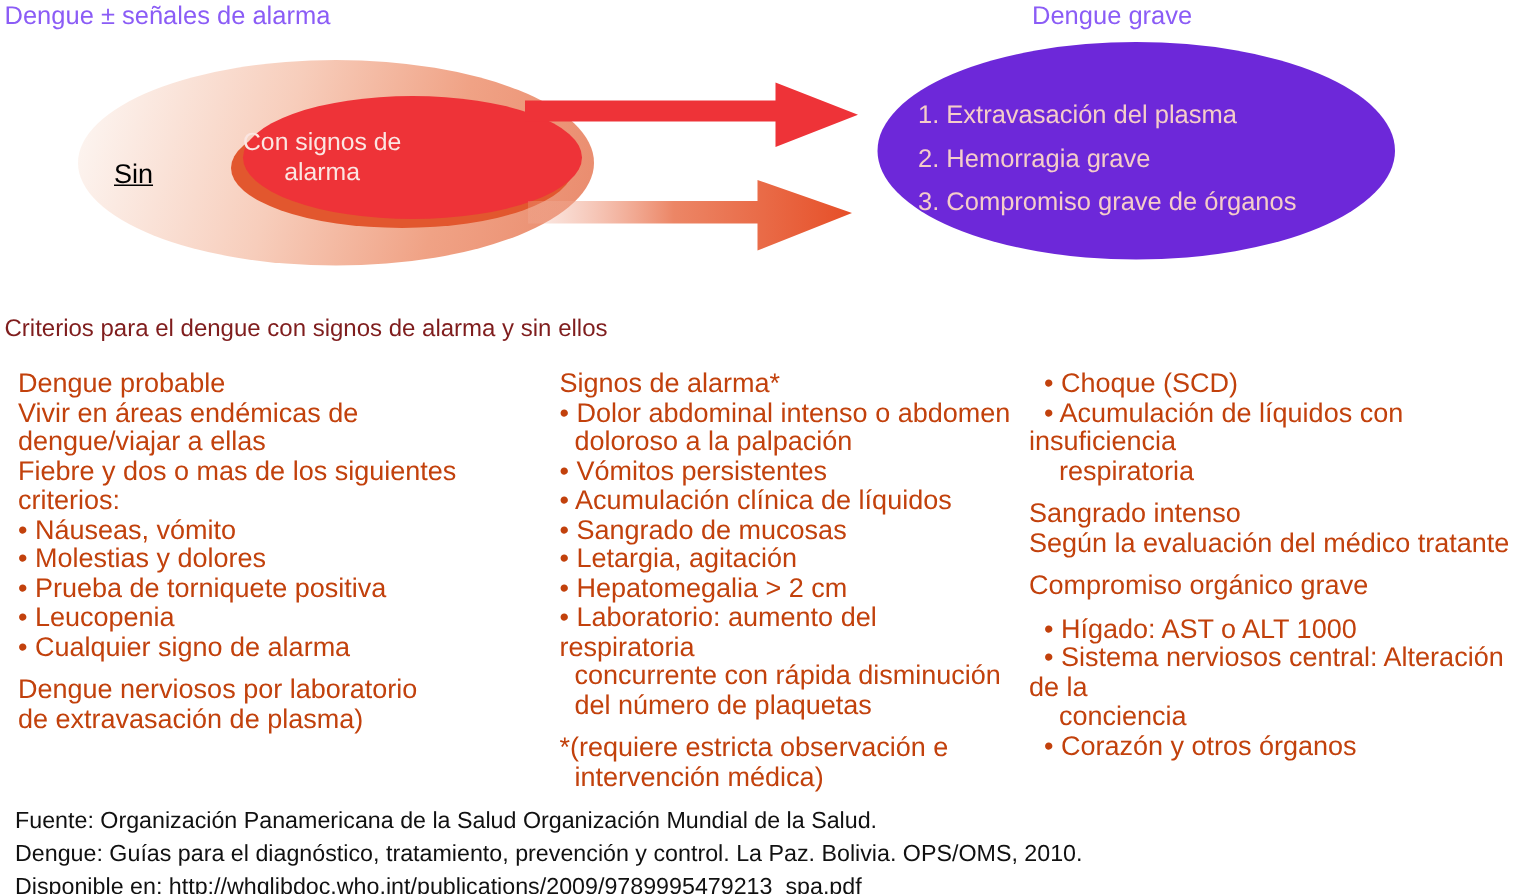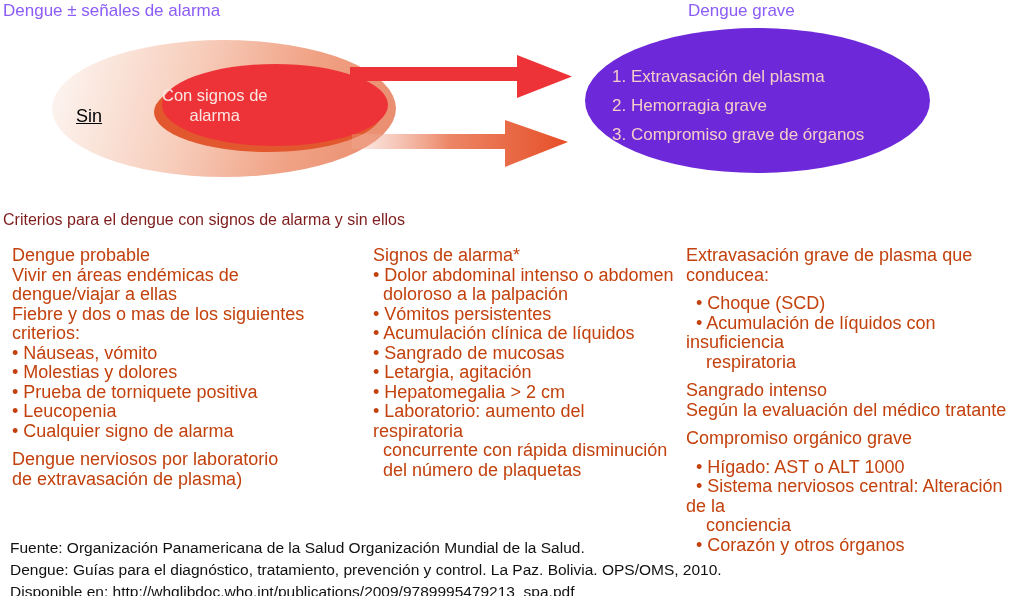--- a/index.html
+++ b/index.html
@@ -103,25 +103,26 @@
         <div class="tl">&nbsp;&nbsp;doloroso a la palpación</div>
         <div class="tl">• Vómitos persistentes</div>
         <div class="tl">• Acumulación clínica de líquidos</div>
         <div class="tl">• Sangrado de mucosas</div>
         <div class="tl">• Letargia, agitación</div>
         <div class="tl">• Hepatomegalia &gt; 2 cm</div>
         <div class="tl">• Laboratorio: aumento del respiratoria</div>
         <div class="tl">&nbsp;&nbsp;concurrente con rápida disminución</div>
         <div class="tl">&nbsp;&nbsp;del número de plaquetas</div>
       </div>
+      <div class="para">
+        <div class="tl">*(requiere estricta observación e</div>
+        <div class="tl">&nbsp;&nbsp;intervención médica)</div>
+      </div>
     </div>
   <div class="abs col" style="left:686px;top:246px;width:335px;">
-      <div class="para">
-        <div class="tl">Extravasación grave de plasma que conducea:</div>
-      </div>
       <div class="para">
         <div class="tl">&nbsp;&nbsp;• Choque (SCD)</div>
         <div class="tl">&nbsp;&nbsp;• Acumulación de líquidos con insuficiencia</div>
         <div class="tl">&nbsp;&nbsp;&nbsp;&nbsp;respiratoria</div>
       </div>
       <div class="para">
         <div class="tl">Sangrado intenso</div>
         <div class="tl">Según la evaluación del médico tratante</div>
       </div>
       <div class="para">

